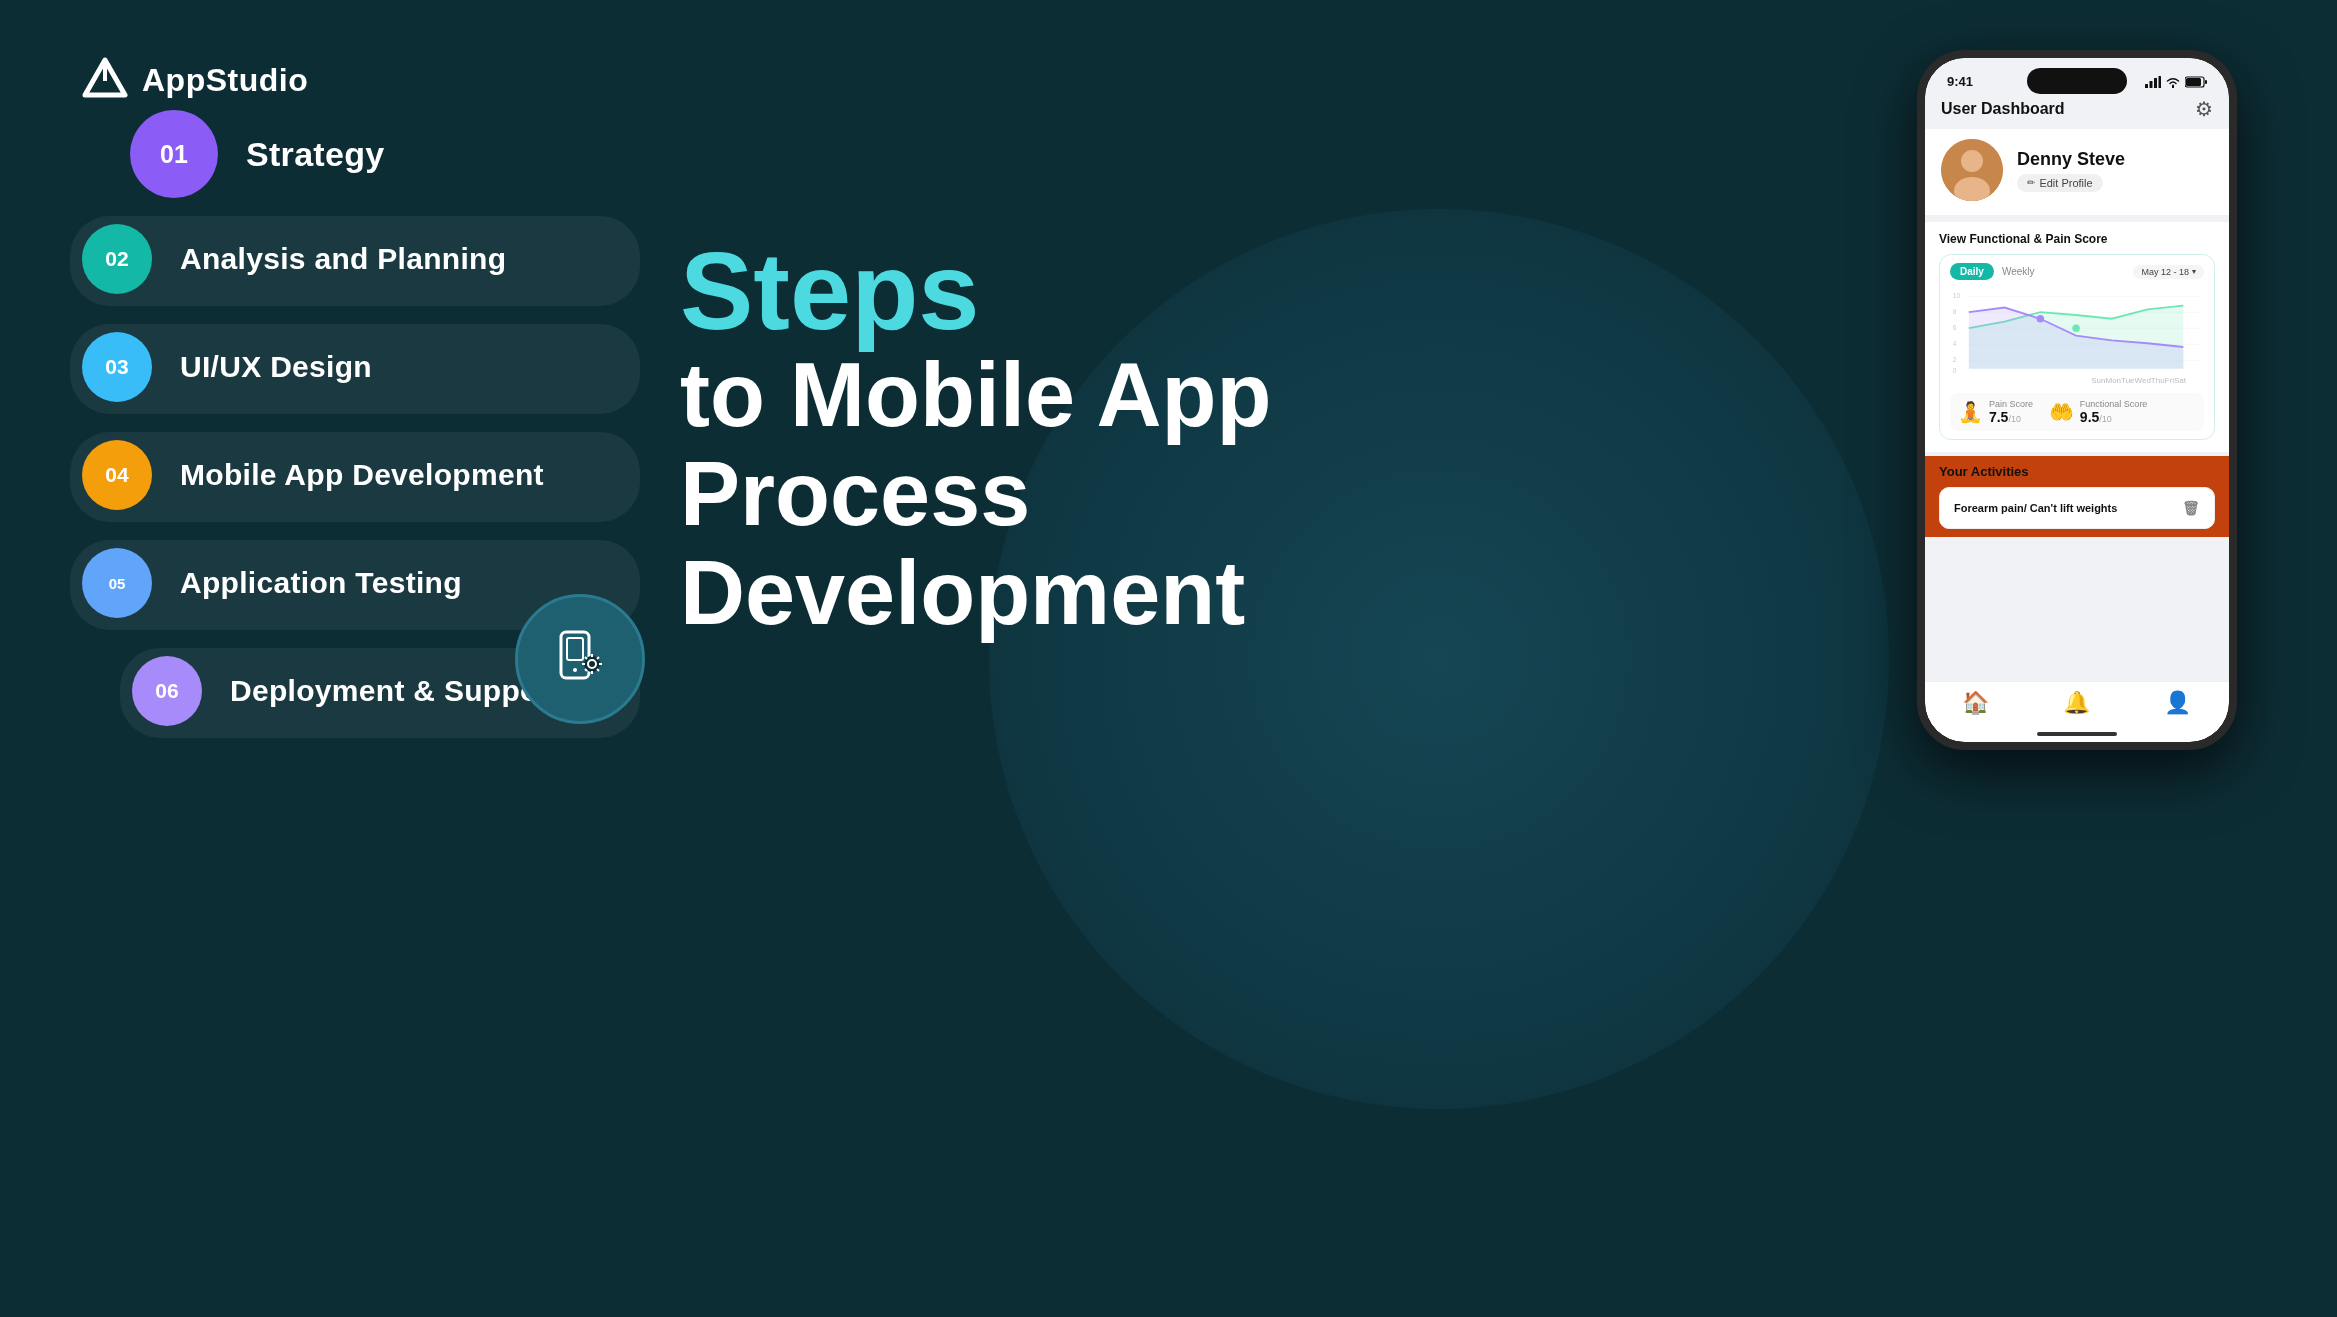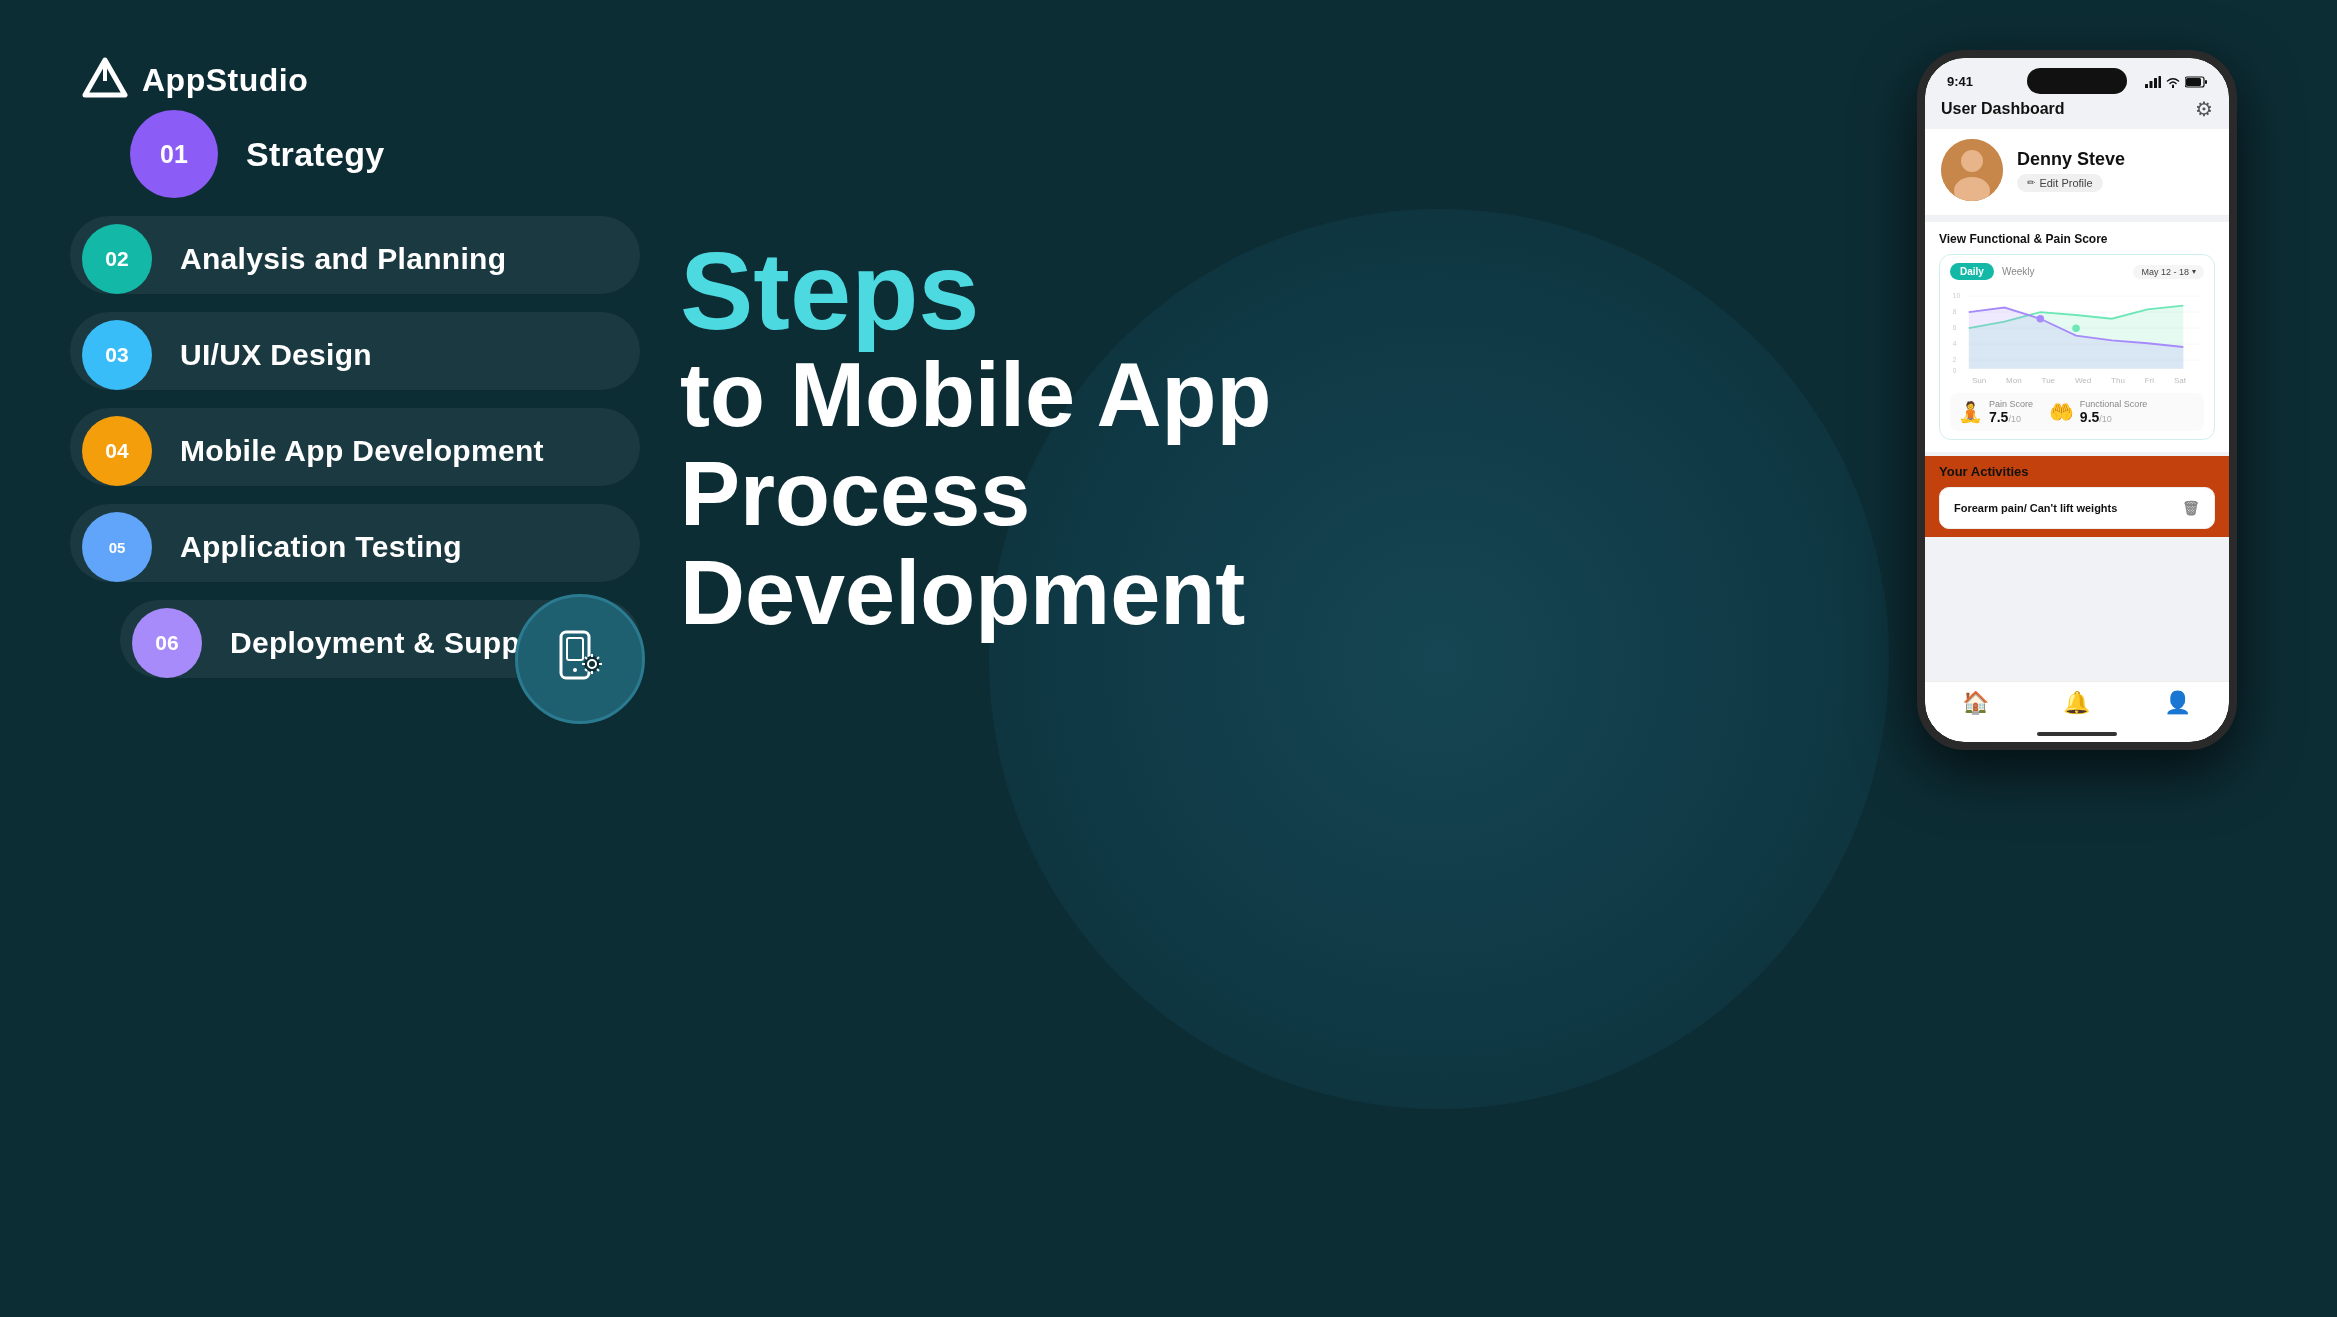--- a/index.html
+++ b/index.html
@@ -188,21 +188,21 @@
       display: flex;
       align-items: center;
       gap: 14px;
       border-bottom: 1px solid #f0f0f0;
     }
 
     
     .step-row {
       background: rgba(255,255,255,0.06);
       border-radius: 40px;
-      padding: 8px 30px 0 12px;
+      padding: 8px 30px 12px 12px;
       display: flex;
       align-items: center;
       gap: 28px;
       min-width: 520px;
     }
   </style>
 </head>
 <body>
 
 <div class="bg-circle"></div>
@@ -374,21 +374,21 @@
               <path d="M20,42 L58,35 L96,25 L134,28 L172,32 L210,22 L248,18 L248,85 L20,85 Z" fill="rgba(110,231,183,0.18)"></path>
 
               <path d="M20,25 L58,20 L96,32 L134,50 L172,55 L210,58 L248,62" stroke="#a78bfa" stroke-width="2" fill="none"></path>
               <path d="M20,25 L58,20 L96,32 L134,50 L172,55 L210,58 L248,62 L248,85 L20,85 Z" fill="rgba(167,139,250,0.18)"></path>
 
               <circle cx="96" cy="32" r="4" fill="#a78bfa"></circle>
               <circle cx="134" cy="42" r="4" fill="#6ee7b7"></circle>
             </svg>
           </div>
 
-          <div style="display:flex; justify-content:space-between; padding:0 18px 0 22px; font-size:8px; color:#bbb;">
+          <div style="display:flex; justify-content:flex-end; padding:0 18px 0 22px; font-size:8px; color:#bbb;">
             <span>Sun</span>
             <span>Mon</span>
             <span>Tue</span>
             <span>Wed</span>
             <span>Thu</span>
             <span>Fri</span>
             <span>Sat</span>
           </div>
 
           <div style="display:flex; gap:16px; margin-top:8px; padding:6px 8px; background:#fafafa; border-radius:8px;">

